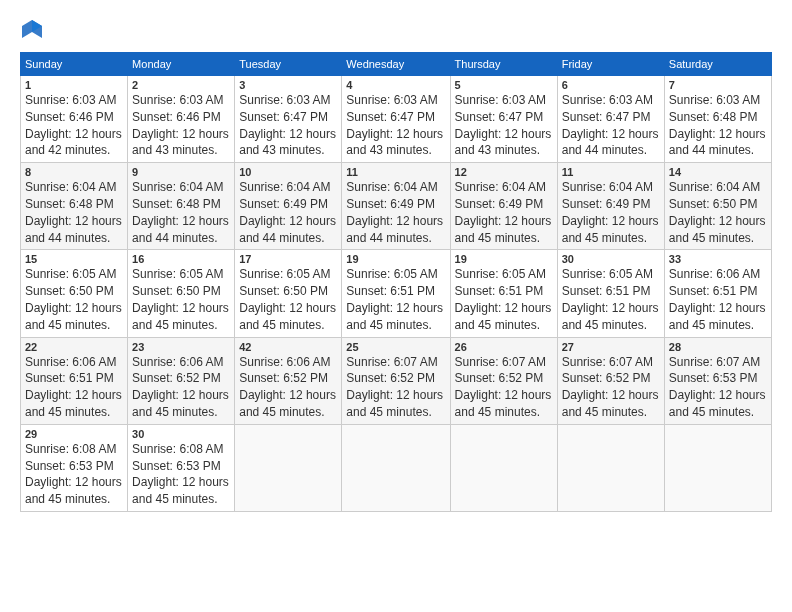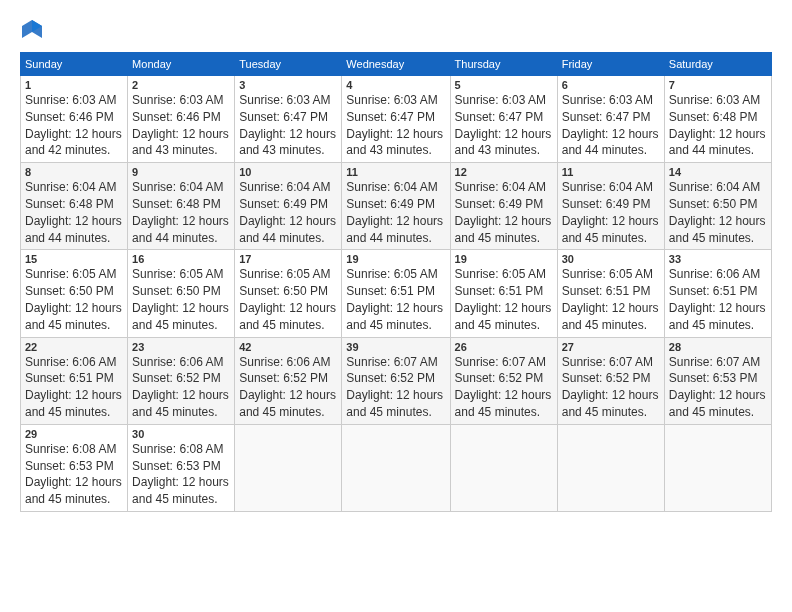--- a/index.html
+++ b/index.html
@@ -298,21 +298,21 @@
 and 45 minutes.</div>
           </td>
           <td>
             <span class="day-num">42</span>
             <div class="day-info" style="white-space: pre-line;">Sunrise: 6:06 AM
 Sunset: 6:52 PM
 Daylight: 12 hours
 and 45 minutes.</div>
           </td>
           <td>
-            <span class="day-num">39</span>
+            <span class="day-num">25</span>
             <div class="day-info" style="white-space: pre-line;">Sunrise: 6:07 AM
 Sunset: 6:52 PM
 Daylight: 12 hours
 and 45 minutes.</div>
           </td>
           <td>
             <span class="day-num">26</span>
             <div class="day-info" style="white-space: pre-line;">Sunrise: 6:07 AM
 Sunset: 6:52 PM
 Daylight: 12 hours

